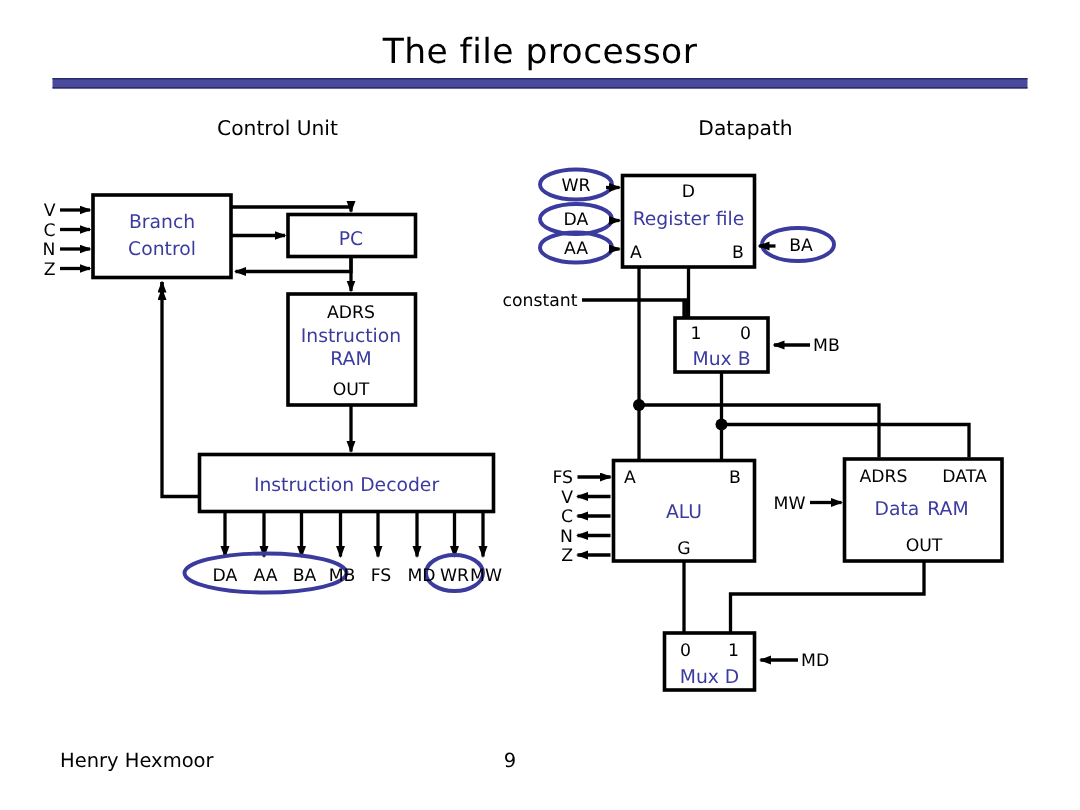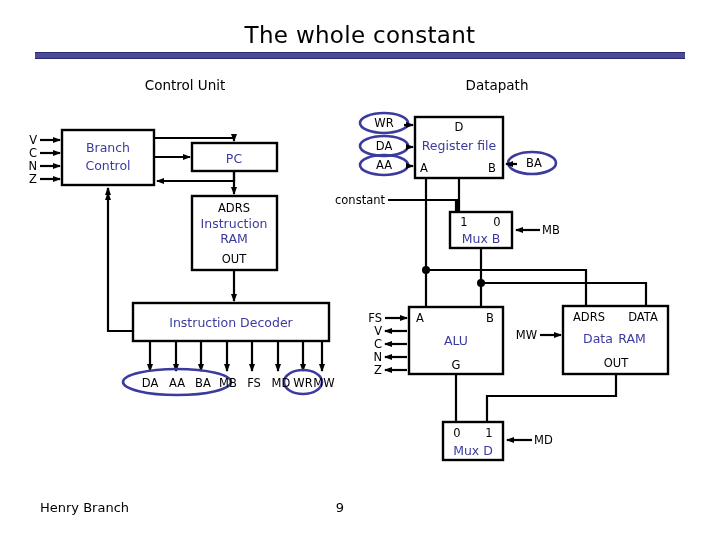--- a/index.html
+++ b/index.html
@@ -98,21 +98,21 @@
   }
   .dot {
     fill: #000000;
   }
 </style>
 </head>
 <body>
 
 <div class="slide">
 
-  <div class="title">The whole constant</div>
+  <div class="title">The file processor</div>
   <div class="title-rule"></div>
 
   <svg class="diagram" viewBox="0 0 720 540">
     <defs>
       <marker id="arrow" markerWidth="8" markerHeight="8" refX="7" refY="3" orient="auto" markerUnits="userSpaceOnUse">
         <path d="M0,0 L8,3 L0,6 z" fill="#000000"></path>
       </marker>
     </defs>
 
     <text class="lbl-sec" x="185" y="90" text-anchor="middle">Control Unit</text>
@@ -260,16 +260,16 @@
     <rect class="boxline" x="443" y="422" width="60" height="38"></rect>
     <text class="lbl-blk" x="457" y="437" text-anchor="middle">0</text>
     <text class="lbl-blk" x="489" y="437" text-anchor="middle">1</text>
     <text class="lbl-blue" x="473" y="455" text-anchor="middle">Mux D</text>
 
     <line class="wire" x1="532" y1="440" x2="507" y2="440" marker-end="url(#arrow)"></line>
     <text class="lbl-blk" x="534" y="444" text-anchor="start">MD</text>
 
   </svg>
 
-  <div class="footer-author">Henry Branch</div>
+  <div class="footer-author">Henry Hexmoor</div>
   <div class="footer-page">9</div>
 
 </div>
 
 </body></html>

